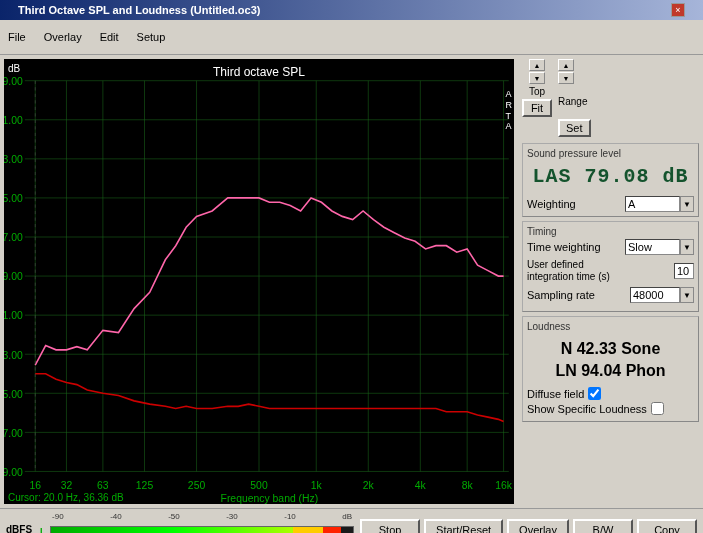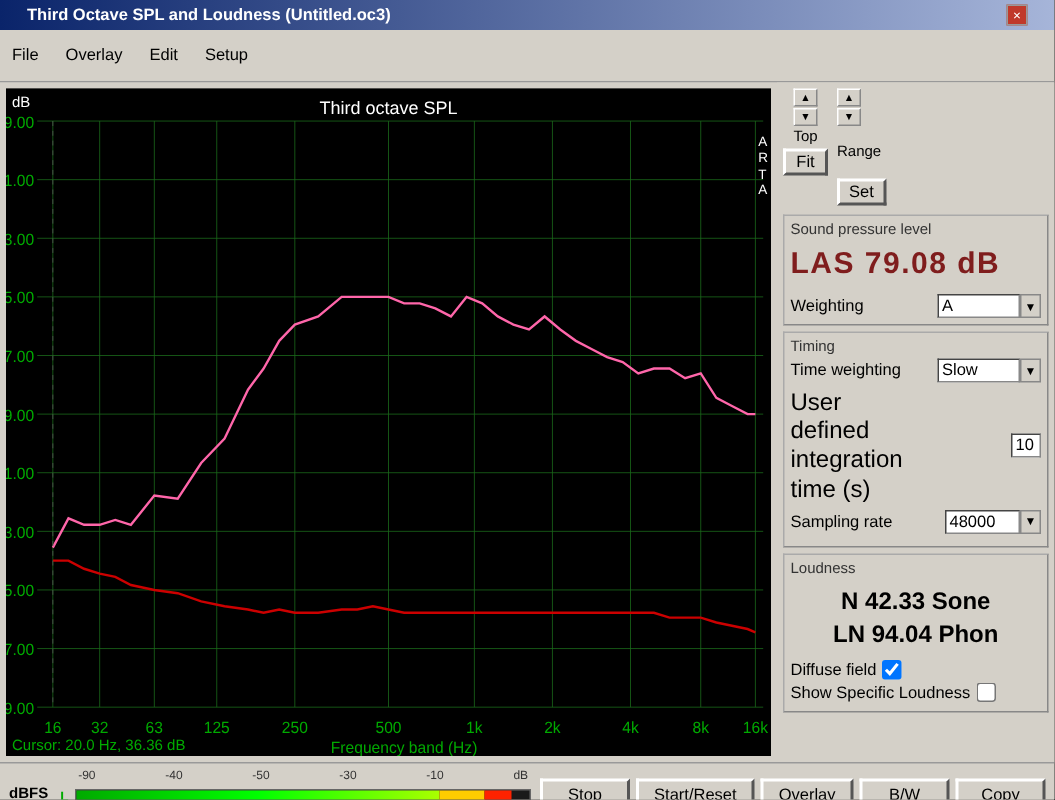--- a/index.html
+++ b/index.html
@@ -144,23 +144,25 @@
       position: relative;
     }
     .section-label {
       font-size: 10px;
       color: #333;
       margin-bottom: 2px;
     }
     .spl-value {
       font-size: 20px;
       font-weight: bold;
-      color: #7f1d1d;
+      color: #14532d;
+      text-align: center;
       padding: 4px 0;
       letter-spacing: 1px;
+      font-family: Liberation Mono, monospace;
     }
     .weighting-row {
       display: flex;
       align-items: center;
       justify-content: space-between;
       margin-top: 4px;
       gap: 34px;
     }
     .dropdown-box {
       background: white;
@@ -507,21 +509,21 @@
       <div class="timing-row">
         <span>Time weighting</span>
         <div style="display:flex;align-items:center;">
           <div class="dropdown-box">
             <span>Slow</span>
           </div>
           <div class="dropdown-arrow">▼</div>
         </div>
       </div>
       <div class="timing-row">
-        <span style="font-size:16px;max-width:90px;line-height:1.2;">User defined<br>integration time (s)</span>
+        <span style="font-size:10px;max-width:90px;line-height:1.2;">User defined<br>integration time (s)</span>
         <input class="timing-input" value="10" type="text" style="">
       </div>
       <div class="timing-row">
         <span>Sampling rate</span>
         <div style="display:flex;align-items:center;justify-content:center;">
           <div class="dropdown-box" style="min-width:50px;">
             <span>48000</span>
           </div>
           <div class="dropdown-arrow">▼</div>
         </div>

